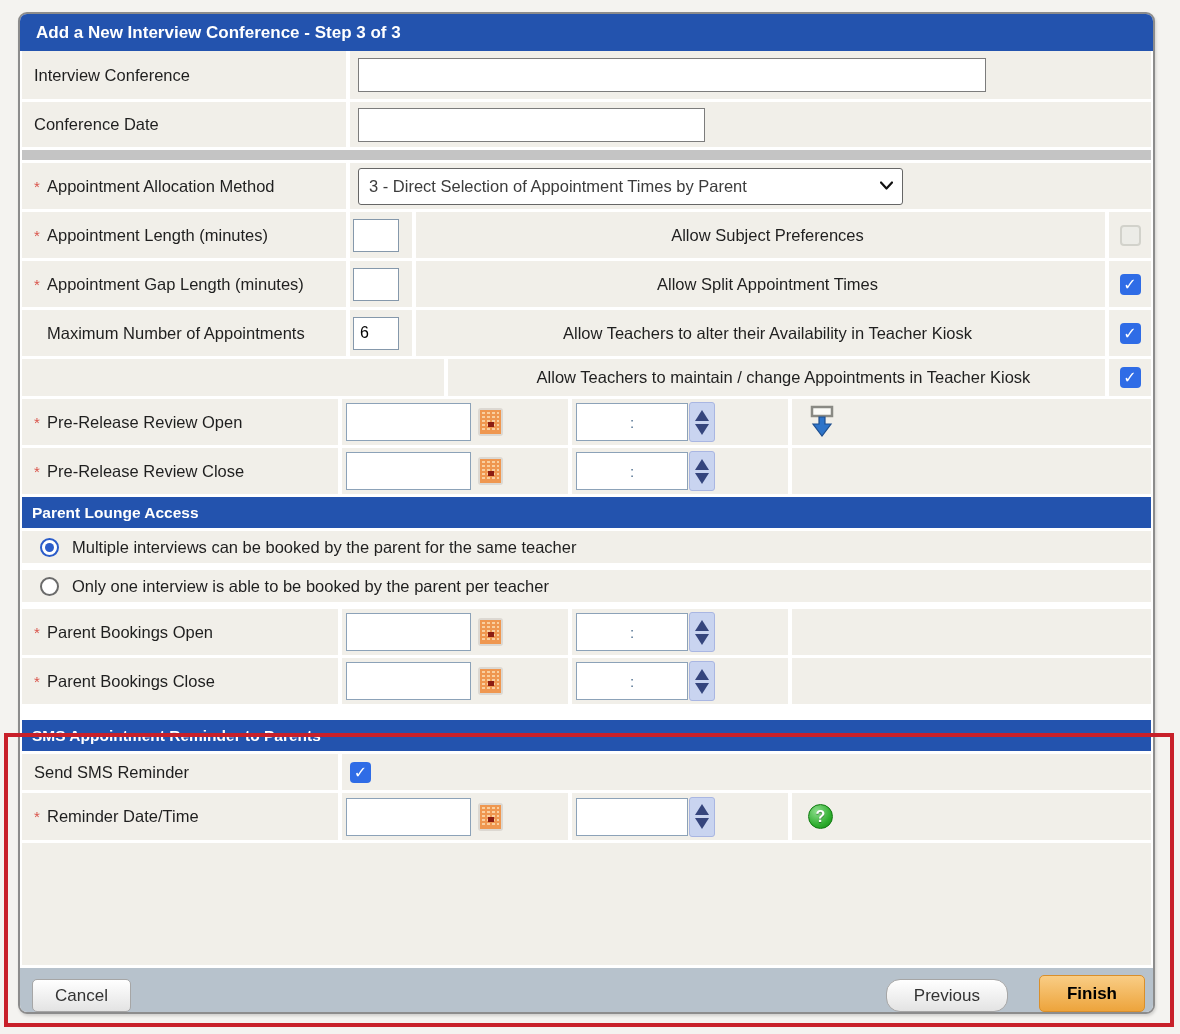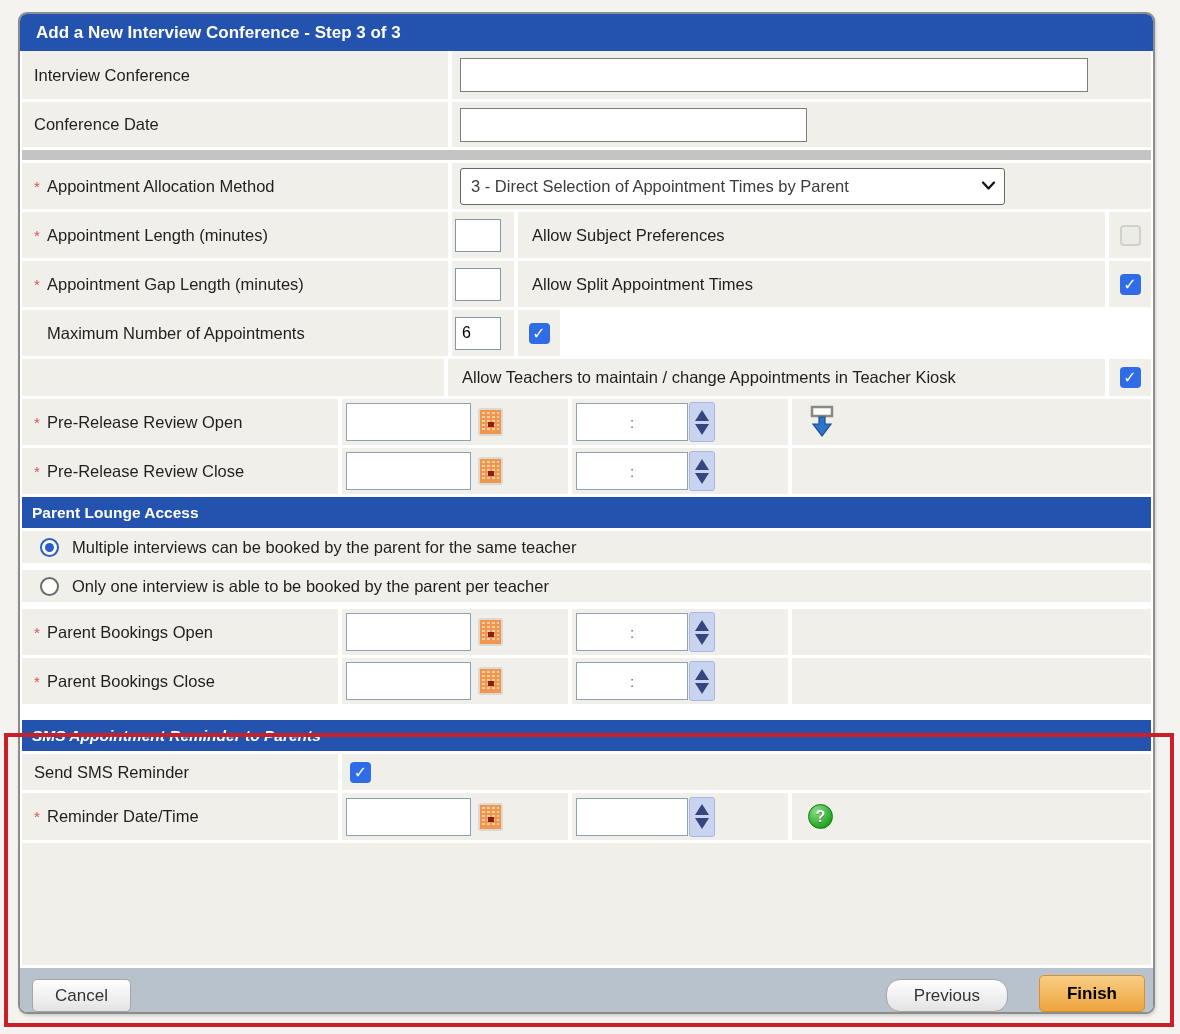--- a/index.html
+++ b/index.html
@@ -27,35 +27,35 @@
     color:#fff; font-weight:bold; font-size:17px;
     display:flex; align-items:center;
     padding-left:16px;
   }
   .row { display:flex; margin:0 2px 3px 2px; flex:none; }
   .cell { background:#f1efe9; display:flex; align-items:center; }
   .cell + .cell { margin-left:4px; }
   .flexcell { flex:1; }
   .lbl { font-size:16.5px; color:#1f1f1f; }
   .req { color:#d9534a; display:inline-block; min-width:13px; font-size:15px; }
-  .lblcell-a { width:426px; flex:none; padding-left:12px; }
+  .lblcell-a { width:324px; flex:none; padding-left:12px; }
   .lblcell-b { width:316px; flex:none; padding-left:12px; }
   .combined-a { width:422px; flex:none; }
 
   .txt-input {
     height:34px; border:1px solid #7c7c7c; background:#fff;
     font-size:16px; padding:0 8px; font-family:inherit;
   }
   .mini-cell { width:62px; flex:none; }
   .mini-input {
     width:46px; height:33px; margin-left:3px;
     border:1px solid #8598ab; background:#fff;
     font-size:16px; padding:0 6px; font-family:inherit;
   }
-  .optcell { padding-left:14px; }
+  .optcell { padding-left:14px;justify-content:center; }
   .chkcell { width:42px; flex:none; justify-content:center; }
 
   .checkbox {
     width:21px; height:21px; border-radius:4px;
     background:#2f6ce6; position:relative; cursor:pointer; flex:none;
   }
   .checkbox::after {
     content:"✓"; position:absolute; left:0; top:0; width:100%; height:100%;
     color:#fff; font-size:16px; font-weight:bold;
     display:flex; align-items:center; justify-content:center;
@@ -106,21 +106,21 @@
     width:19px; height:19px; border-radius:50%;
     border:2px solid #6b6b6b; background:#fff; position:relative;
     margin-right:13px; cursor:pointer; flex:none;
   }
   .radio.selected { border-color:#2b5cc9; }
   .radio.selected::after {
     content:""; position:absolute; left:3px; top:3px; width:9px; height:9px;
     border-radius:50%; background:#2b5cc9;
   }
 
-  .sms-section { margin-top:13px;font-style:italic; }
+  .sms-section { margin-top:13px; }
   .filler { flex:1; background:#f1efe9; margin:0 2px 3px 2px; }
 
   .footer {
     height:44px; flex:none;
     background:#b7c2cc;
     display:flex; align-items:flex-end;
     padding:0 8px 0 12px;
   }
   .btn {
     height:33px; padding:0 22px;
@@ -233,20 +233,23 @@
     </div>
   </div>
 
   <div class="row" style="height:46px">
     <div class="cell lblcell-a">
       <span class="req"></span>
       <span class="lbl">Maximum Number of Appointments</span>
     </div>
     <div class="cell mini-cell">
       <input class="mini-input" type="text" value="6" style="">
+    </div>
+    <div class="cell flexcell optcell">
+      <span class="lbl">Allow Teachers to alter their Availability in Teacher Kiosk</span>
     </div>
     <div class="cell chkcell">
       <span class="checkbox on"></span>
     </div>
   </div>
 
   <div class="row" style="height:37px">
     <div class="cell combined-a"></div>
     <div class="cell flexcell optcell">
       <span class="lbl">Allow Teachers to maintain / change Appointments in Teacher Kiosk</span>

